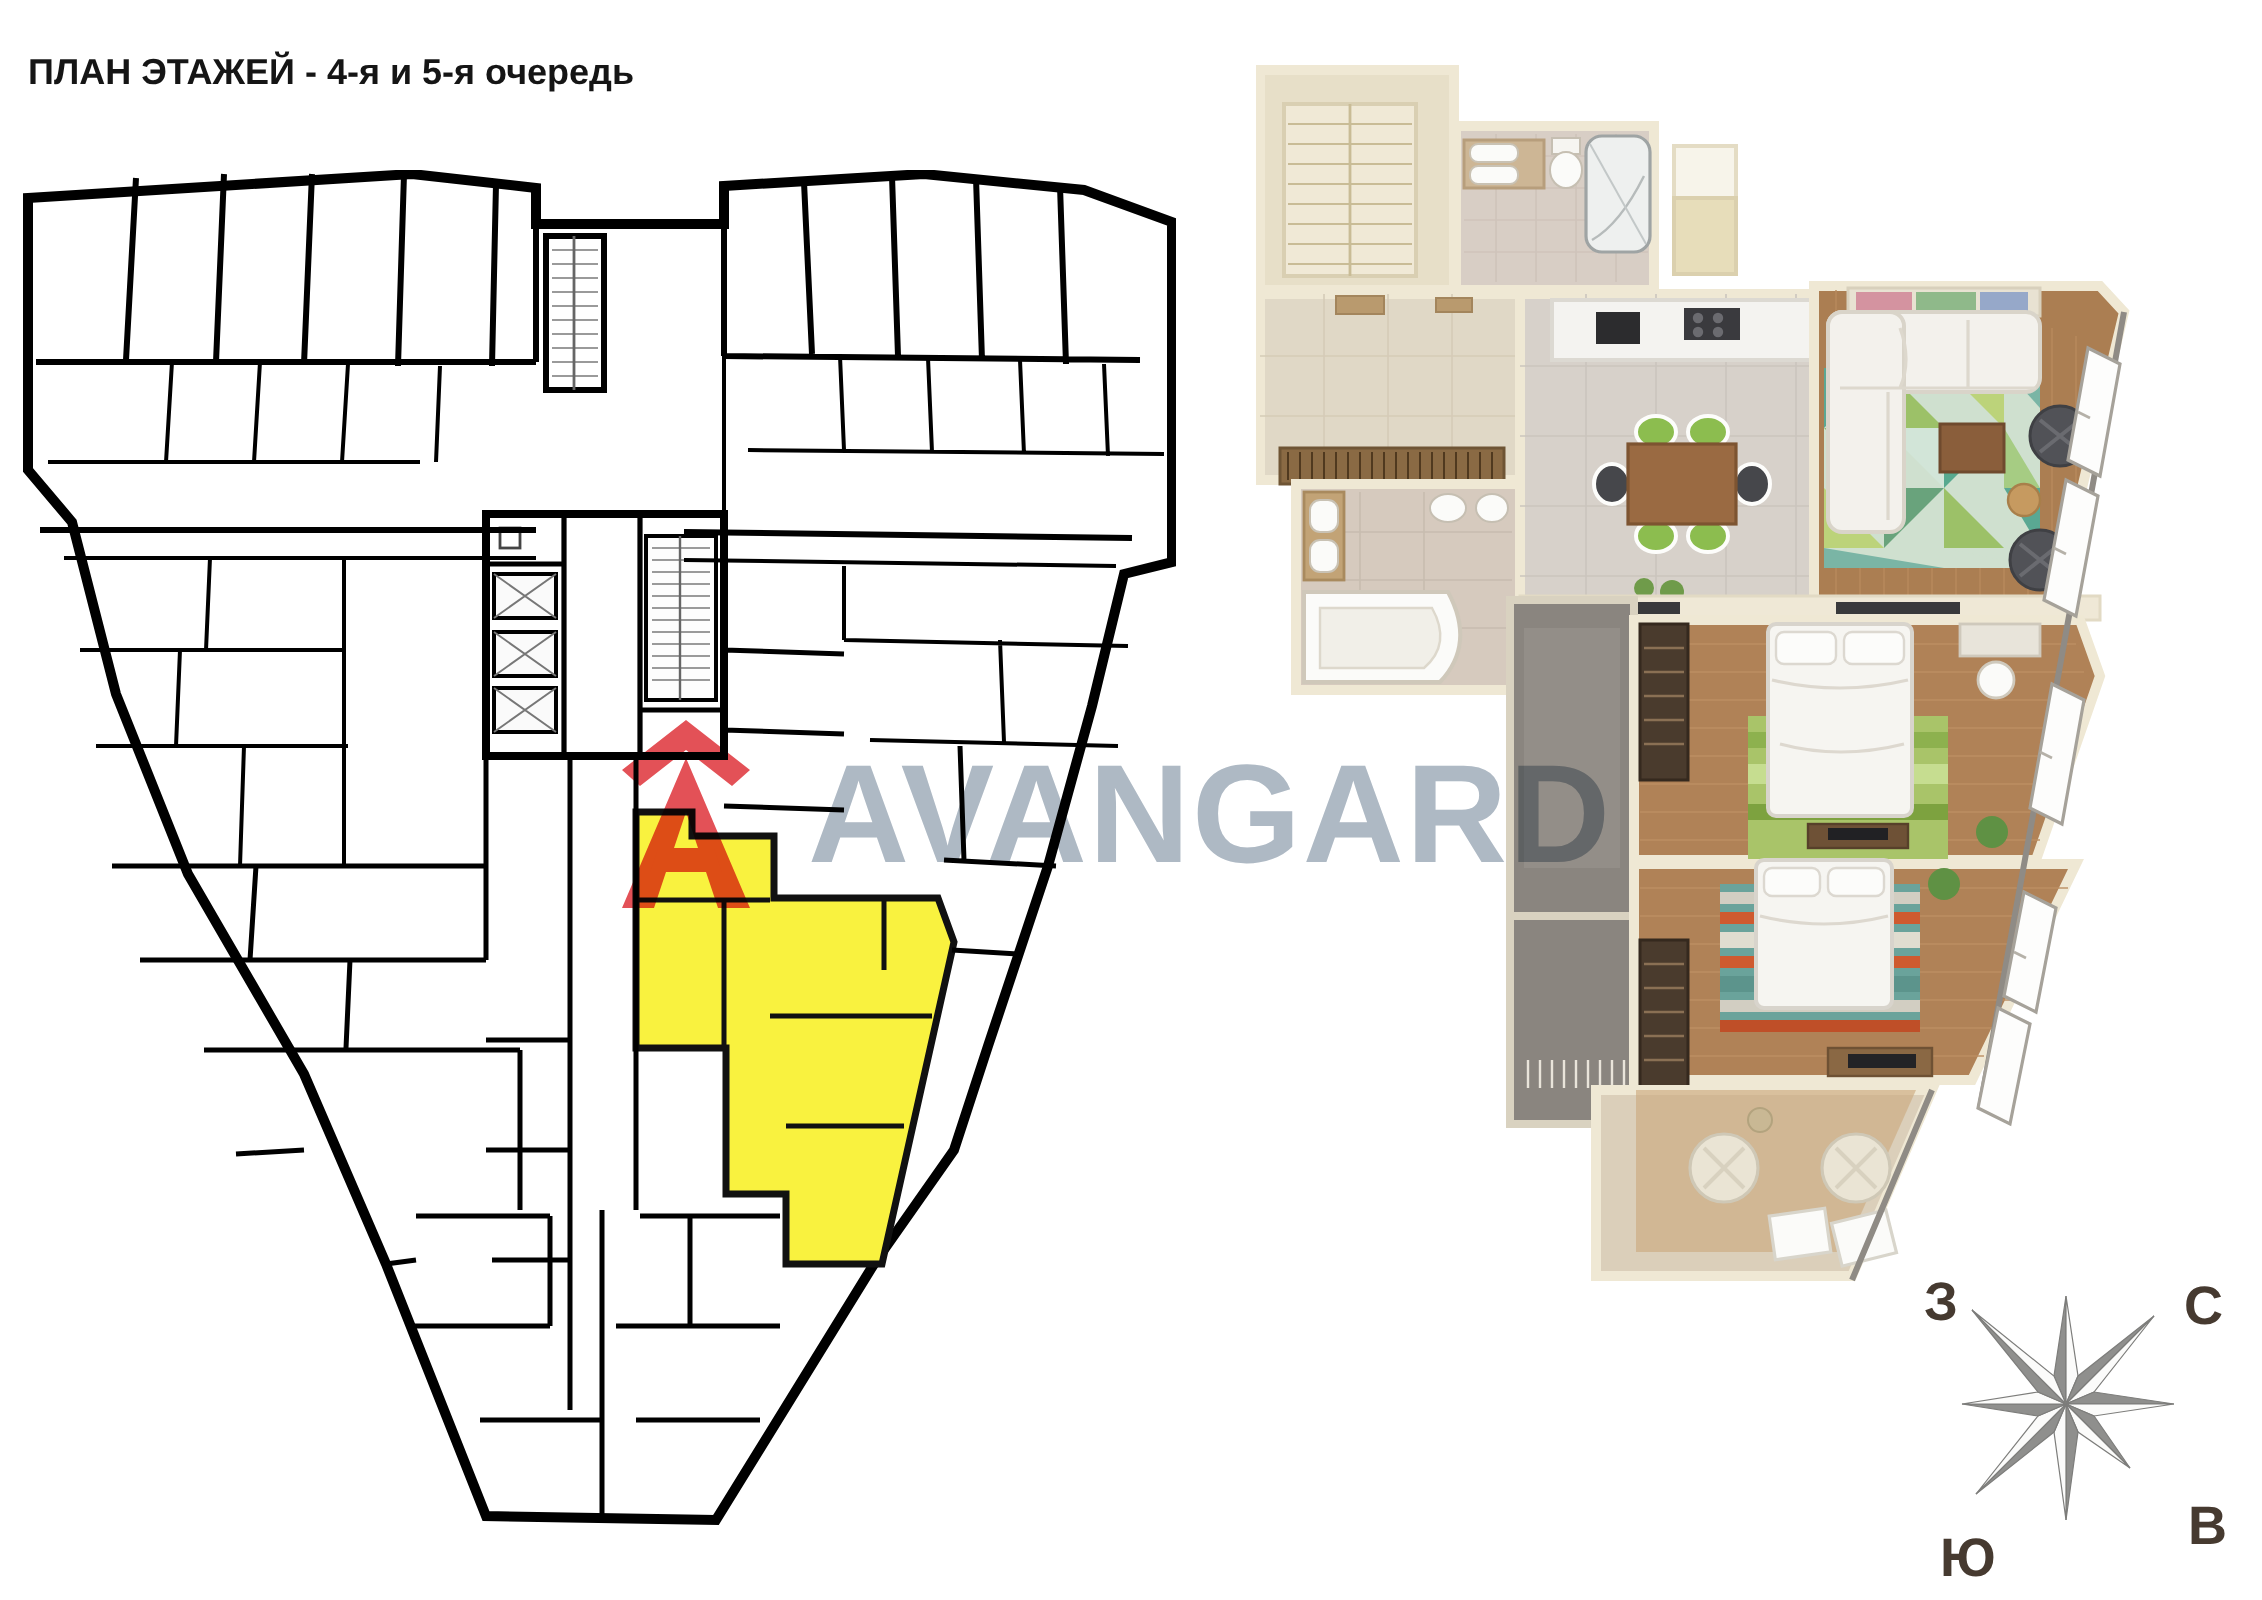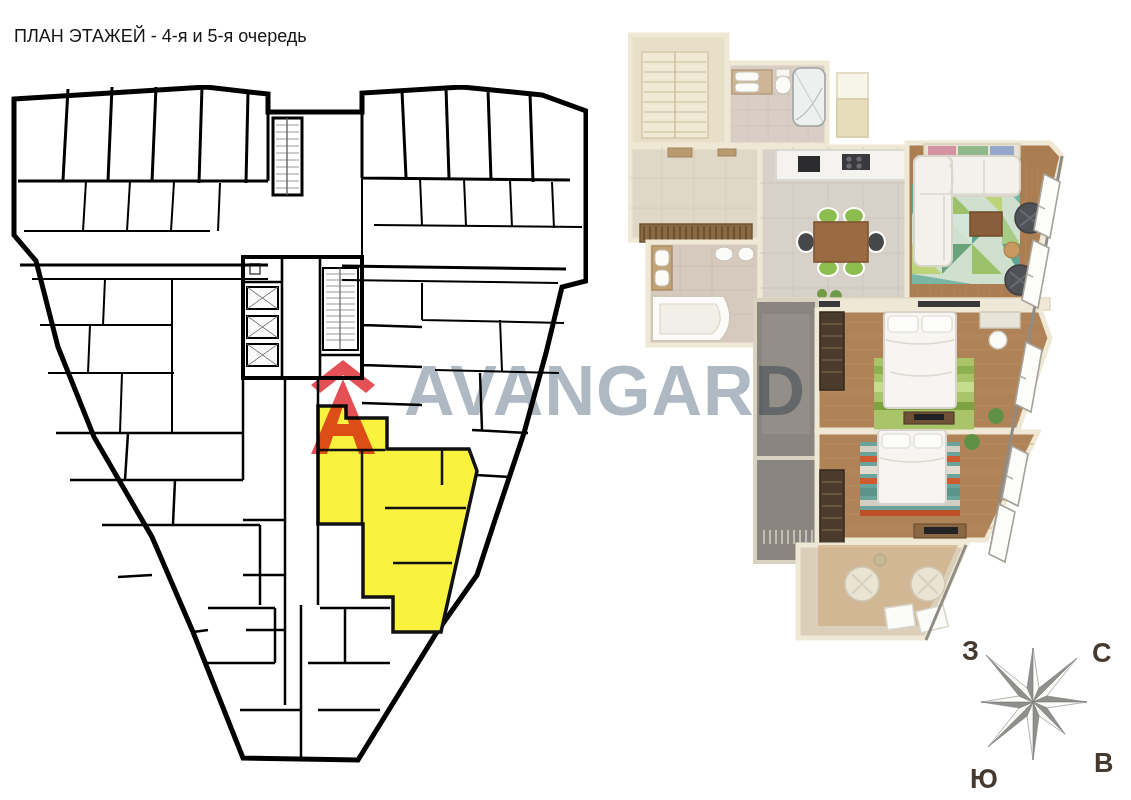--- a/index.html
+++ b/index.html
@@ -1,21 +1,21 @@
 <!DOCTYPE html>
 <html><head>
 <meta charset="utf-8">
 <style>
   html,body{margin:0;padding:0;background:#ffffff;}
   .page{position:relative;width:1131px;height:800px;background:#fff;overflow:hidden;
         font-family:"Liberation Sans","DejaVu Sans",sans-serif;}
-  .title{position:absolute;left:14px;top:26px;font-size:18px;font-weight:normal;color:#151515;white-space:nowrap;}
+  .title{position:absolute;left:14px;top:26px;font-size:18px;font-weight:bold;color:#151515;white-space:nowrap;}
   .plan-svg{position:absolute;left:10px;top:85px;}
   .render-svg{position:absolute;left:628px;top:28px;}
-  .wm-text{position:absolute;left:404px;top:356px;font-size:70px;font-weight:bold;letter-spacing:1px;
+  .wm-text{position:absolute;left:404px;top:372px;font-size:70px;font-weight:bold;letter-spacing:1px;
            line-height:1;color:#aeb9c4;mix-blend-mode:multiply;white-space:nowrap;}
   .wm-logo{position:absolute;left:311px;top:360px;mix-blend-mode:multiply;opacity:.88;}
   .area-label{position:absolute;left:587px;top:689px;font-size:22px;font-weight:bold;color:#121212;white-space:nowrap;}
   .area-label sup{font-size:13px;}
   .compass{position:absolute;left:948px;top:612px;}
   .compass text{font-family:"Liberation Sans","DejaVu Sans",sans-serif;font-weight:bold;font-size:27px;fill:#463a30;}
 </style>
 </head>
 <body>
 

